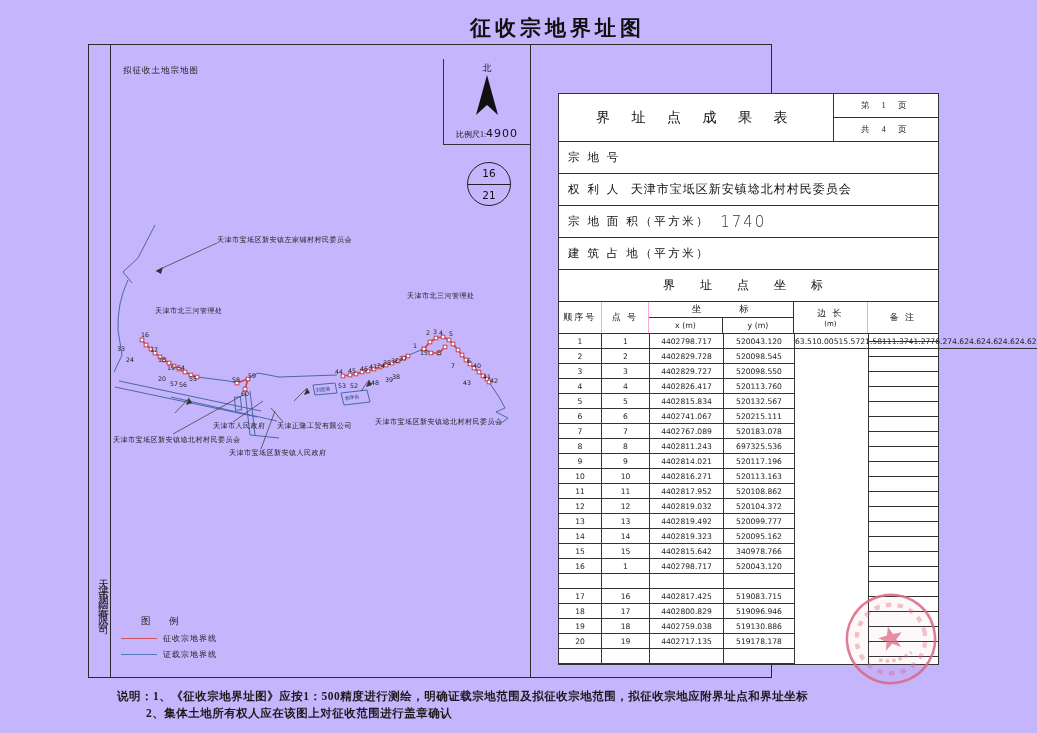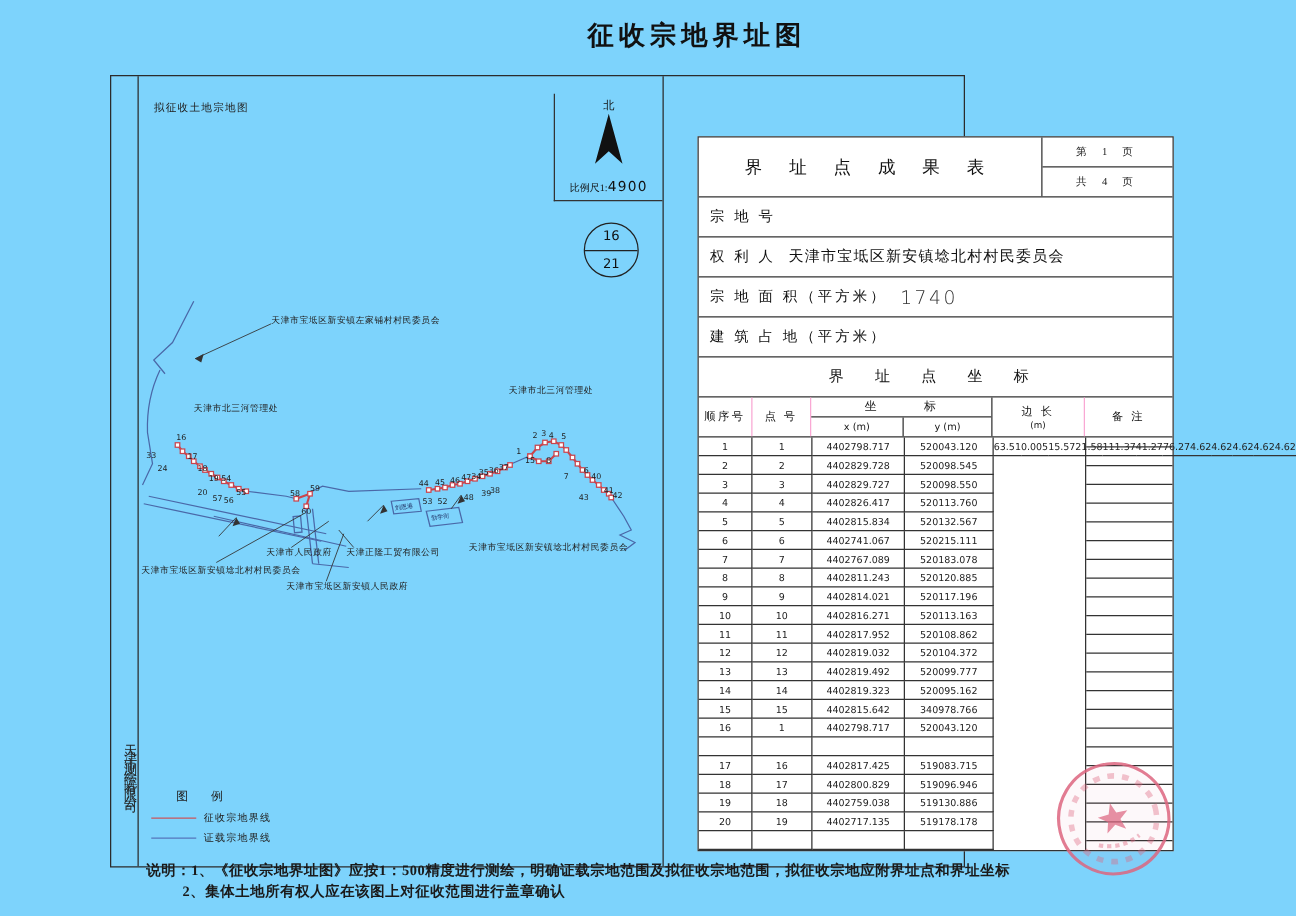--- a/index.html
+++ b/index.html
@@ -1,22 +1,22 @@
 <!DOCTYPE html>
 <html><head>
 <meta charset="utf-8">
 <style>
   * { box-sizing: border-box; margin: 0; padding: 0; }
   body { background:#e8e8e8; }
-  .page { position:relative; width:1037px; height:733px; background:#7dd3fc;
+  .page { position:relative; width:1037px; height:733px; background:#c4b5fd;
           font-family:"Liberation Serif","DejaVu Serif",serif; color:#1a1a1a; overflow:hidden; }
   .doc-title { position:absolute; top:14px; left:88px; right:10px; text-align:center;
                font-size:21px; font-weight:600; letter-spacing:4px; color:#111; }
   .frame { position:absolute; left:88px; top:44px; width:684px; height:634px;
-           border:1.5px solid #2b2b2b;margin-top:16px; }
+           border:1.5px solid #2b2b2b; }
   .left-strip { position:absolute; left:0; top:0; width:22px; height:100%; border-right:1px solid #2b2b2b; }
   .company-vert { position:absolute; left:1px; top:476px; width:20px; height:150px;
                   writing-mode:vertical-rl; text-orientation:upright;
                   font-size:10.5px; letter-spacing:5px; color:#222; text-align:center; }
   .map-panel { position:absolute; left:22px; top:0; width:420px; height:100%; border-right:1px solid #2b2b2b; }
   .map-corner-label { position:absolute; left:12px; top:20px; font-size:8.5px; letter-spacing:1px; color:#222; }
   .north-box { position:absolute; right:0; top:14px; width:87px; height:86px; border:1px solid #333;
                border-top:none; border-right:none; }
   .north-label { position:absolute; top:3px; left:0; right:0; text-align:center; font-size:9px; color:#111; }
   .north-arrow { position:absolute; top:14px; left:0; right:0; height:44px; }
@@ -339,21 +339,21 @@
             <div class="ct-cell">6</div>
             <div class="ct-cell">4402741.067</div>
             <div class="ct-cell">520215.111</div>
             <div class="ct-cell">7</div>
             <div class="ct-cell">7</div>
             <div class="ct-cell">4402767.089</div>
             <div class="ct-cell">520183.078</div>
             <div class="ct-cell">8</div>
             <div class="ct-cell">8</div>
             <div class="ct-cell">4402811.243</div>
-            <div class="ct-cell">520120.885</div>
+            <div class="ct-cell">697325.536</div>
             <div class="ct-cell">9</div>
             <div class="ct-cell">9</div>
             <div class="ct-cell">4402814.021</div>
             <div class="ct-cell">520117.196</div>
             <div class="ct-cell">10</div>
             <div class="ct-cell">10</div>
             <div class="ct-cell">4402816.271</div>
             <div class="ct-cell">520113.163</div>
             <div class="ct-cell">11</div>
             <div class="ct-cell">11</div>

